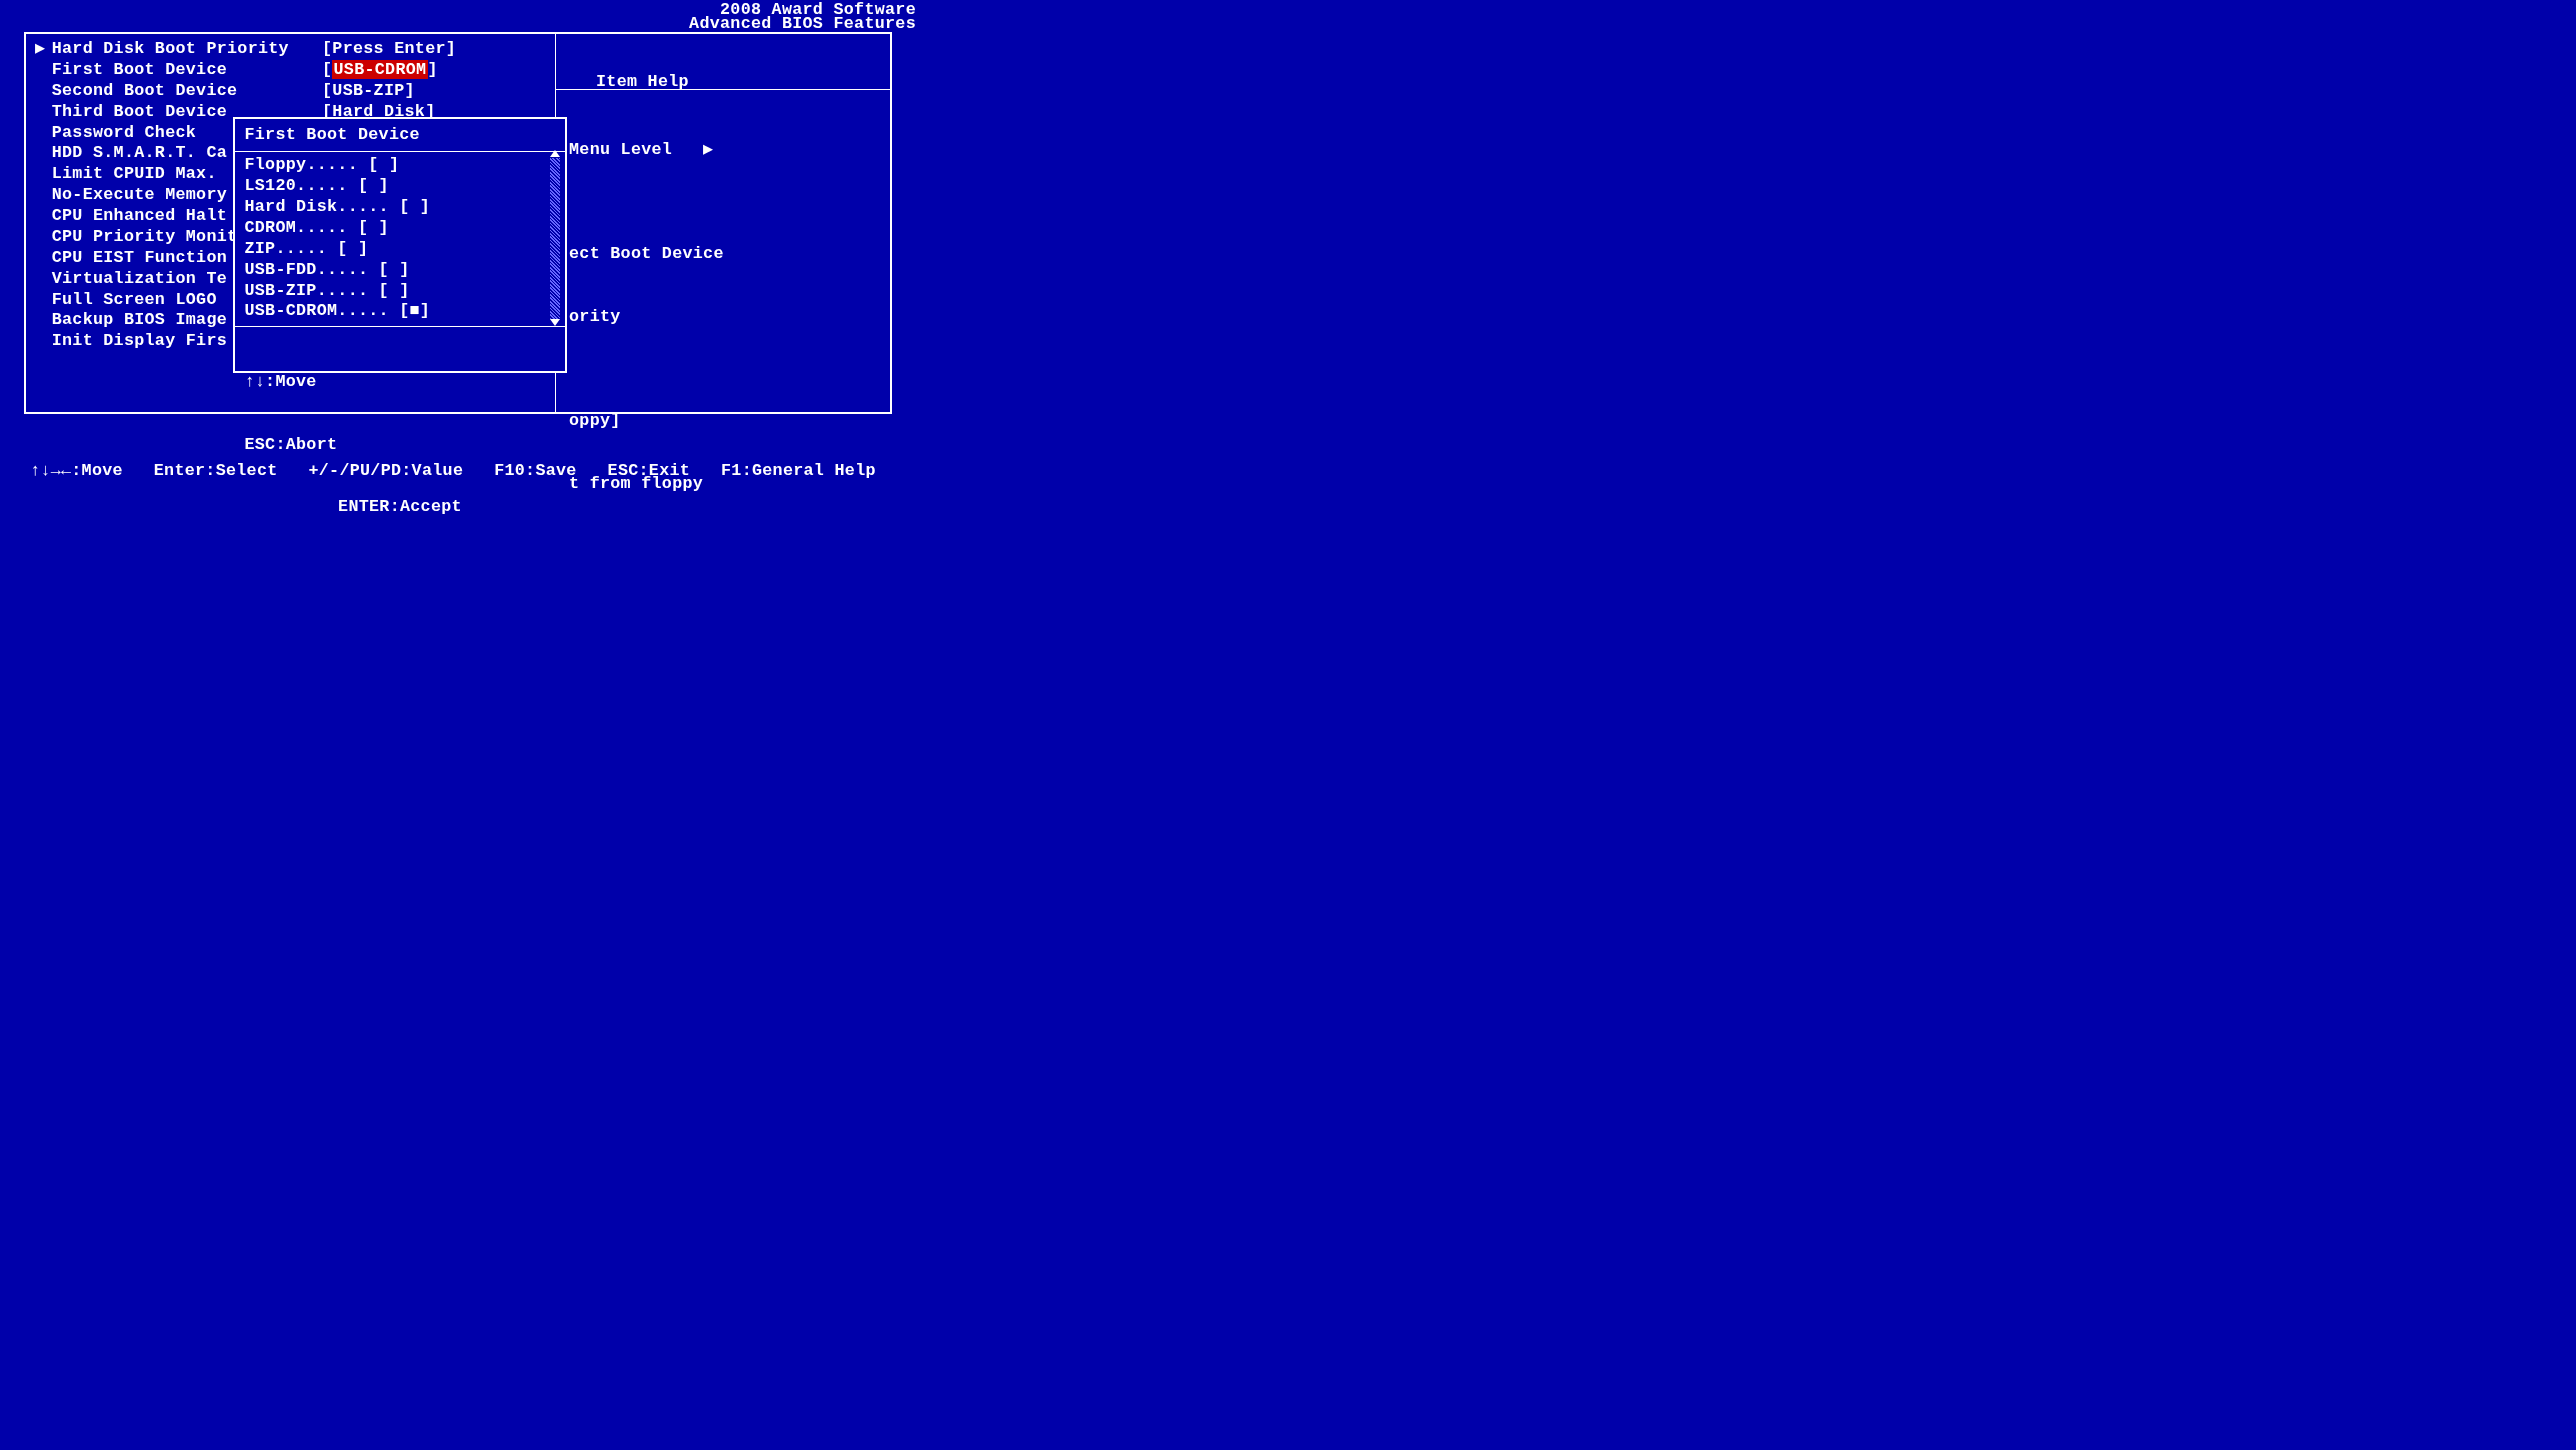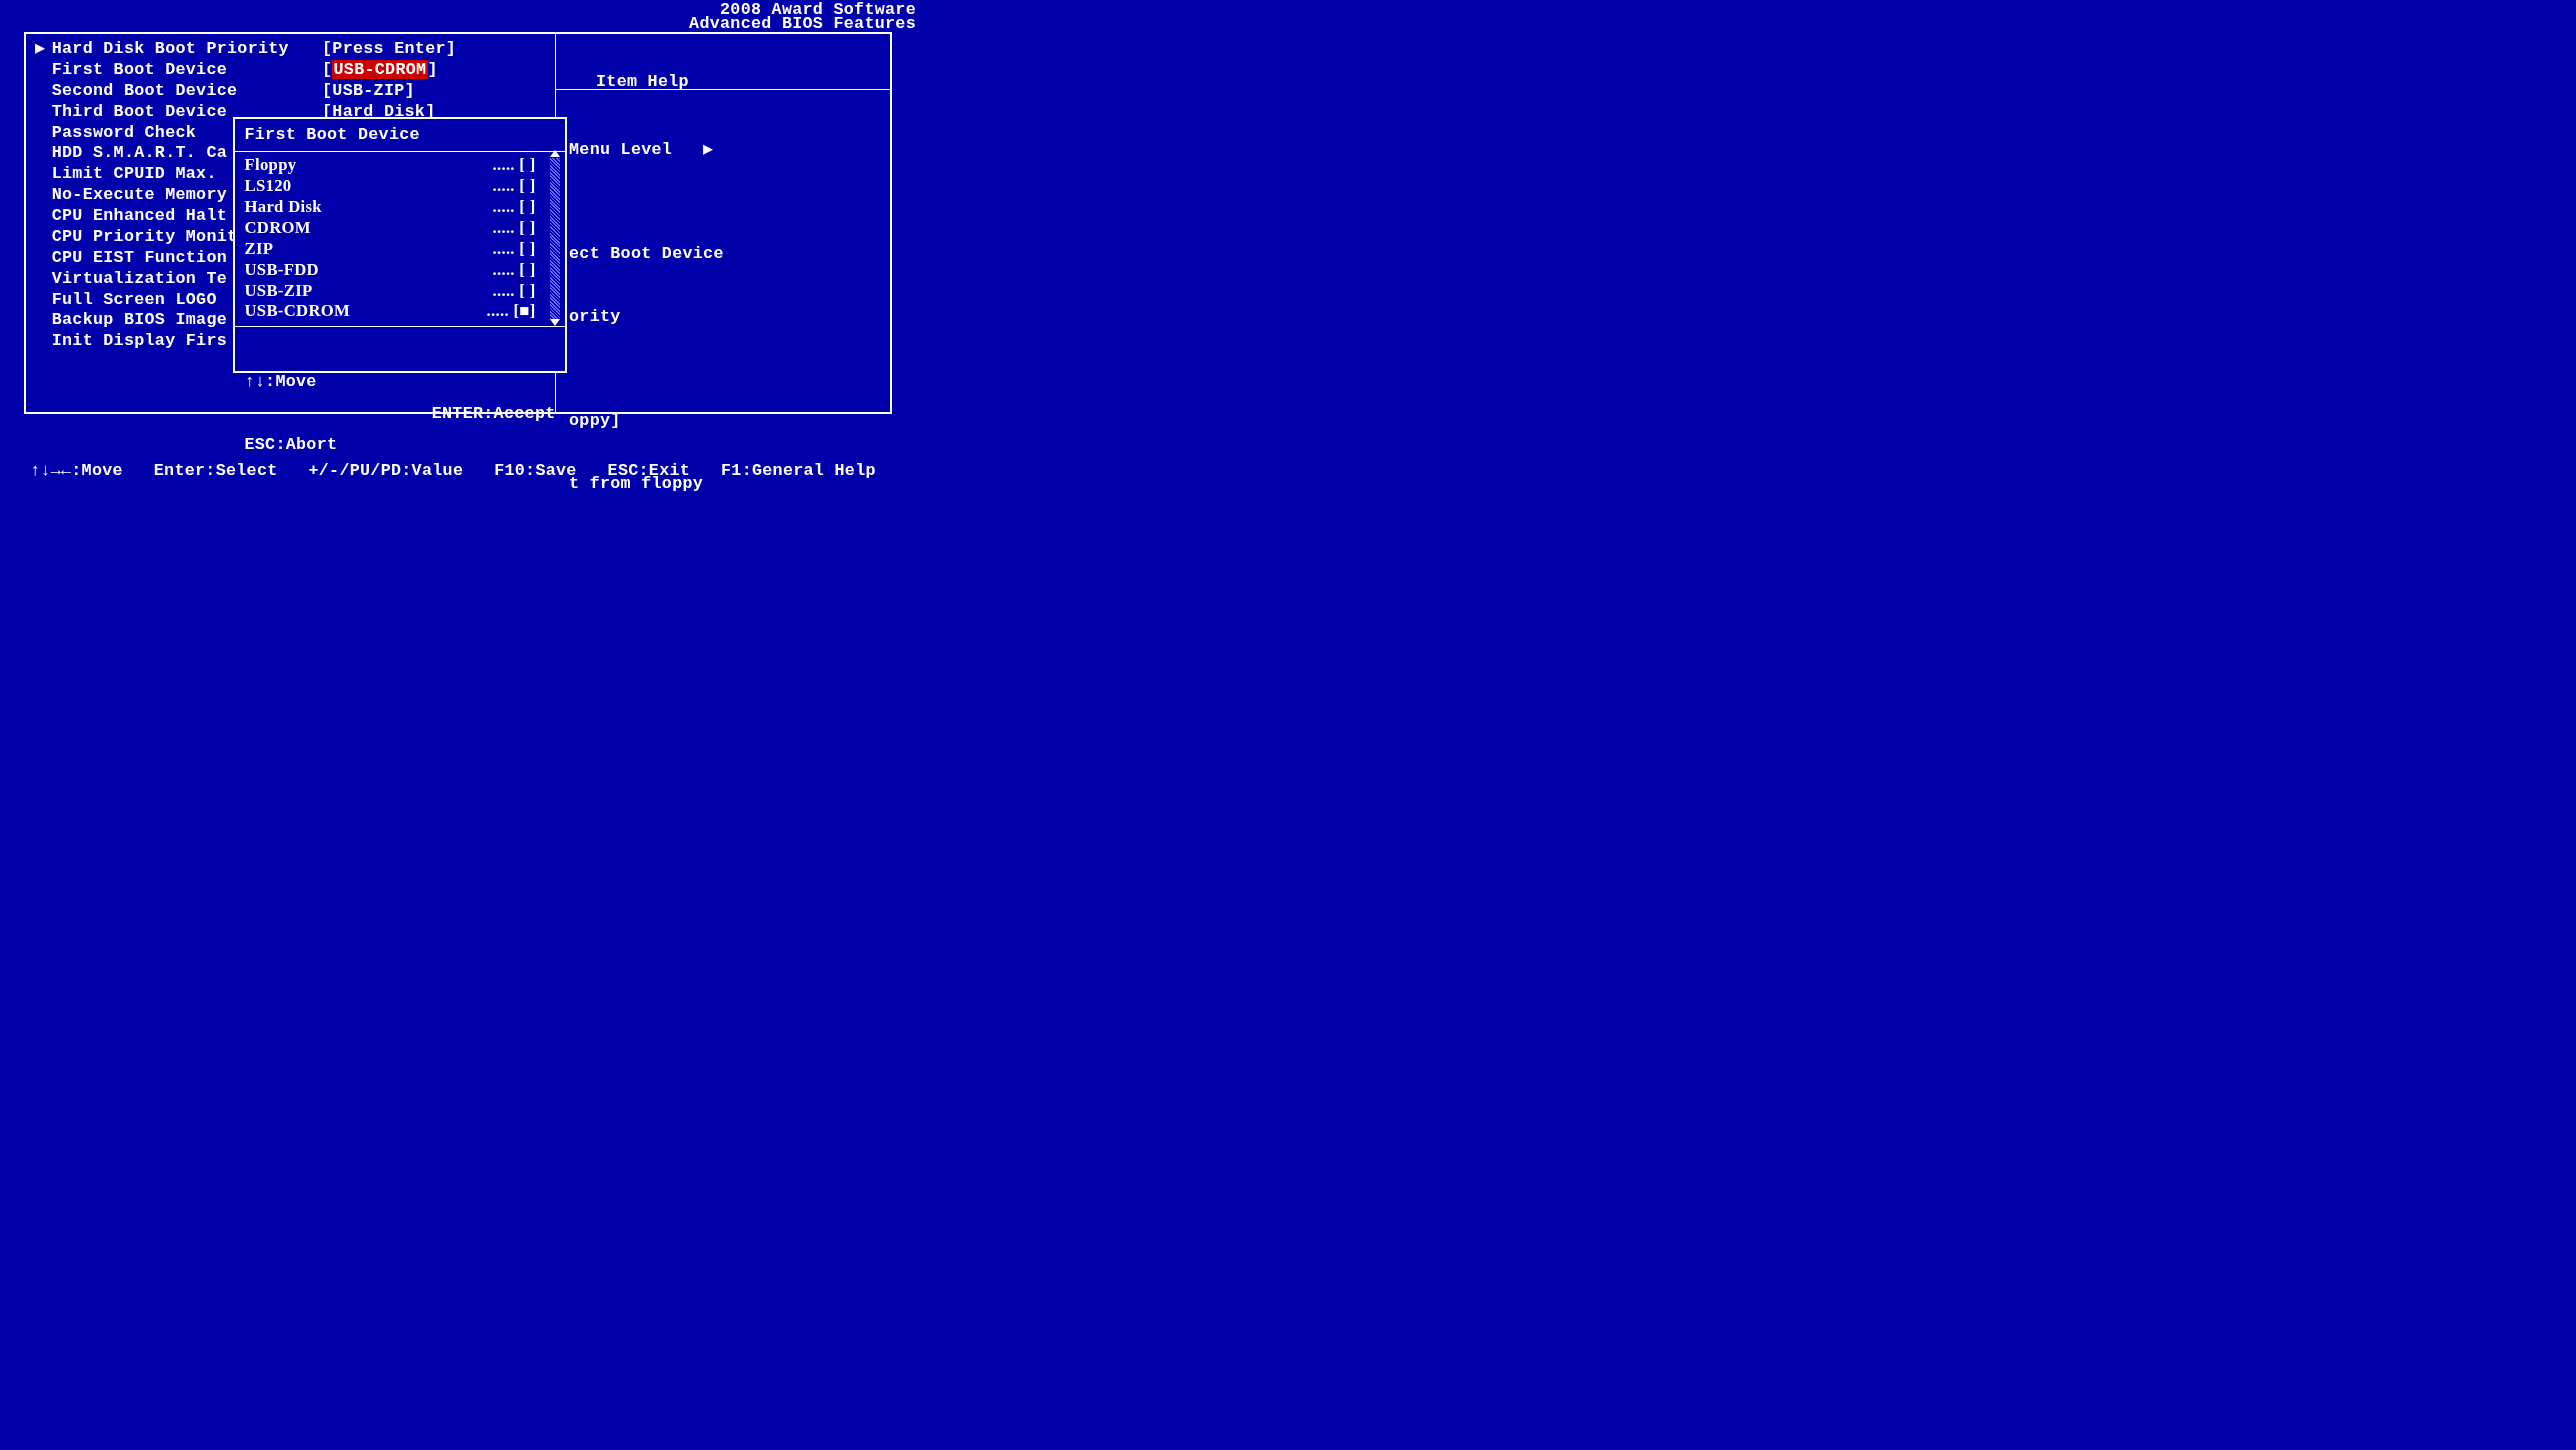--- a/index.html
+++ b/index.html
@@ -111,23 +111,22 @@
   .popup-sep {
     border-top: 1.2px solid #FFFFFF;
     margin: 0 -8.3px;
   }
   .popup-list {
     padding: 3.6px 1.2px;
     position: relative;
   }
   .popup-list .opt {
     display: flex;
-    justify-content: space-between;
-    white-space: pre;
-    font-family: Liberation Serif, serif;
+    justify-content: flex-start;
+    white-space: pre;
   }
   .popup-list .opt .mark {
     padding-right: 20px;
   }
   .scrollbar {
     position: absolute;
     right: -3.6px;
     top: 6px;
     width: 10.7px;
     height: 161px;
@@ -141,20 +140,21 @@
     border-left: 5.4px solid transparent;
     border-right: 5.4px solid transparent;
   }
   .scrollbar::before { top: -7.2px; border-bottom: 7.2px solid #FFFFFF; }
   .scrollbar::after  { bottom: -7.2px; border-top: 7.2px solid #FFFFFF; }
   .popup-footer {
     padding: 3.6px 1.2px 0 1.2px;
     display: flex;
     justify-content: space-between;
     flex-wrap: wrap;
+    flex-direction: column;
   }
   .popup-footer .left { white-space: pre; }
   .bottom-keys {
     position: absolute;
     top: 419px;
     left: 30px;
     right: 8px;
     white-space: pre;
   }
 </style>

